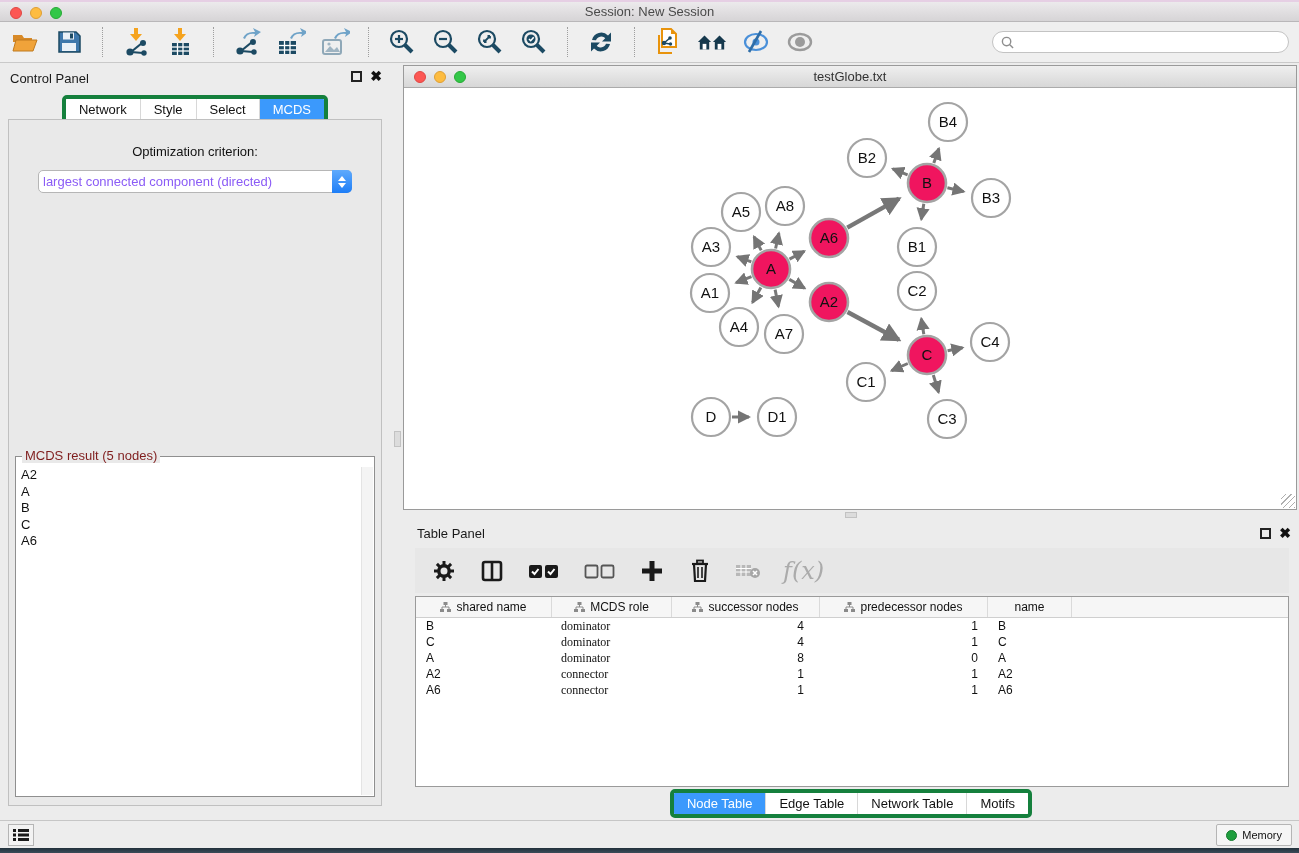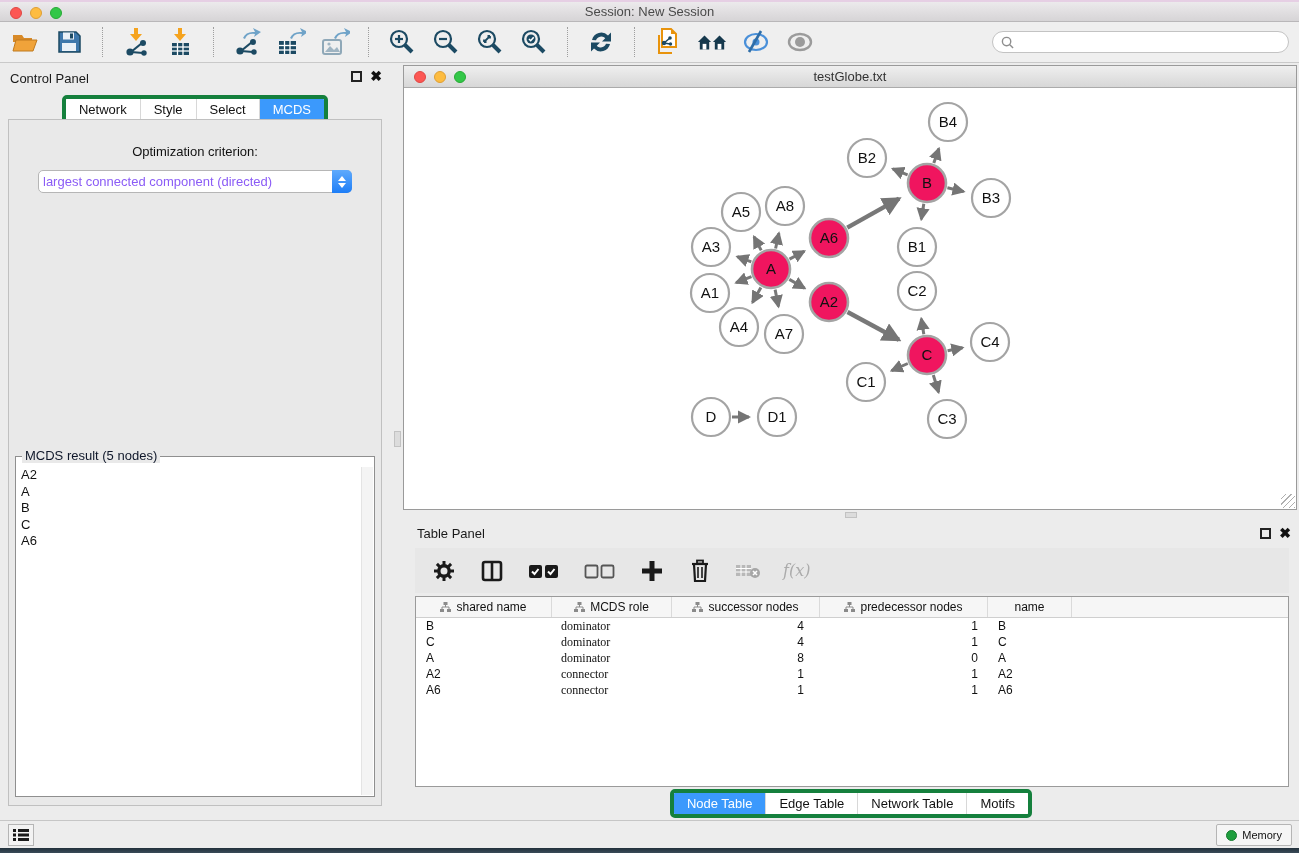--- a/index.html
+++ b/index.html
@@ -45,21 +45,21 @@
     display:flex; align-items:center; position:relative; }
   .dropdown-text { flex:1; font-size:13px; color:#8b5cf6; padding-left:4px; white-space:nowrap; }
   .dd-stepper { width:20px; height:23px; margin-right:-1px; border-radius:0 5px 5px 0;
     background:linear-gradient(#5FAAFC,#1E7EF7); display:flex; flex-direction:column; align-items:center; justify-content:center; gap:2px; }
   .chev { width:0; height:0; border-left:4px solid transparent; border-right:4px solid transparent; }
   .chev.up { border-bottom:5px solid #fff; }
   .chev.down { border-top:5px solid #fff; }
   .btn-row { display:flex; justify-content:center; gap:13px; margin-top:12px; }
   .mac-btn { background:#fff; border:1px solid #BDBDBD; border-radius:5px; padding:3px 15px; font-size:13px; color:#111; cursor:default; }
   .result-box { position:absolute; left:6px; right:6px; top:336px; bottom:8px; border:1px solid #8F8F8F; background:#fff; }
-  .result-legend { position:absolute; top:-9px; left:6px; background:#E9E9E9; padding:0 3px; font-size:13px; color:#0f172a; }
+  .result-legend { position:absolute; top:-9px; left:6px; background:#E9E9E9; padding:0 3px; font-size:13px; color:#7f1d1d; }
   .result-list { list-style:none; padding:10px 4px 0 5px; font-size:13px; color:#111; line-height:16.5px; }
   .result-scroll { position:absolute; right:1px; top:10px; bottom:1px; width:12px; background:#F4F4F4; border-left:1px solid #E4E4E4; }
 
   
   .v-split-handle { position:absolute; left:394px; top:431px; width:7px; height:16px; background:#DCDCDC; border:1px solid #C2C2C2; }
   .h-split-handle { position:absolute; left:845px; top:512px; width:12px; height:6px; background:#DCDCDC; border:1px solid #C2C2C2; }
 
   
   .net-window { position:absolute; left:403px; top:65px; width:894px; height:445px; border:1px solid #9A9A9A; background:#fff; }
   .net-titlebar { height:22px; background:linear-gradient(#EFEFEF,#D7D7D7); border-bottom:1px solid #ABABAB;
@@ -70,21 +70,21 @@
   .resize-grip { position:absolute; right:1px; bottom:1px; width:14px; height:14px;
     background:repeating-linear-gradient(135deg, transparent 0 3px, #AFAFAF 3px 4px); }
 
   
   .table-panel { position:absolute; left:403px; top:520px; width:896px; height:296px; background:#ECECEC; }
   .tp-header { position:relative; height:26px; display:flex; align-items:center; padding:0 14px; }
   .tp-title { font-size:13px; color:#1a1a1a; }
   .tp-toolbar { position:absolute; left:12px; right:10px; top:28px; height:45px; background:#E7E7E7;
     display:flex; align-items:center; gap:22px; padding:0 16px; }
   .tp-tb-icon { display:flex; align-items:center; justify-content:center; width:26px; height:26px; }
-  .fx-label { font-family:"DejaVu Serif", serif; font-style:italic; font-size:16px; color:#ABABAB; }
+  .fx-label { font-family:"DejaVu Serif", serif; font-style:italic; font-size:24px; color:#ABABAB; }
   .data-table { position:absolute; left:12px; right:10px; top:76px; height:191px; background:#fff; border:1px solid #9A9A9A; overflow:hidden; }
   .dt-header { display:flex; height:21px; background:#F6F6F6; border-bottom:1px solid #CFCFCF; }
   .dt-hcell { display:flex; align-items:center; justify-content:center; gap:5px; font-size:12px; color:#111; border-right:1px solid #DADADA; }
   .dt-hcell:nth-child(1){ width:136px; } .dt-hcell:nth-child(2){ width:120px; }
   .dt-hcell:nth-child(3){ width:148px; } .dt-hcell:nth-child(4){ width:168px; }
   .dt-hcell:nth-child(5){ width:84px; border-right:1px solid #DADADA; }
   .dt-row { display:flex; height:16px; align-items:center; font-size:12px; color:#111; }
   .dt-cell { overflow:hidden; white-space:nowrap; }
   .dt-cell.c0 { width:136px; padding-left:10px; } .dt-cell.c1 { width:120px; padding-left:9px;font-family:Liberation Serif, serif; }
   .dt-cell.c2 { width:148px; text-align:right; padding-right:16px; }

